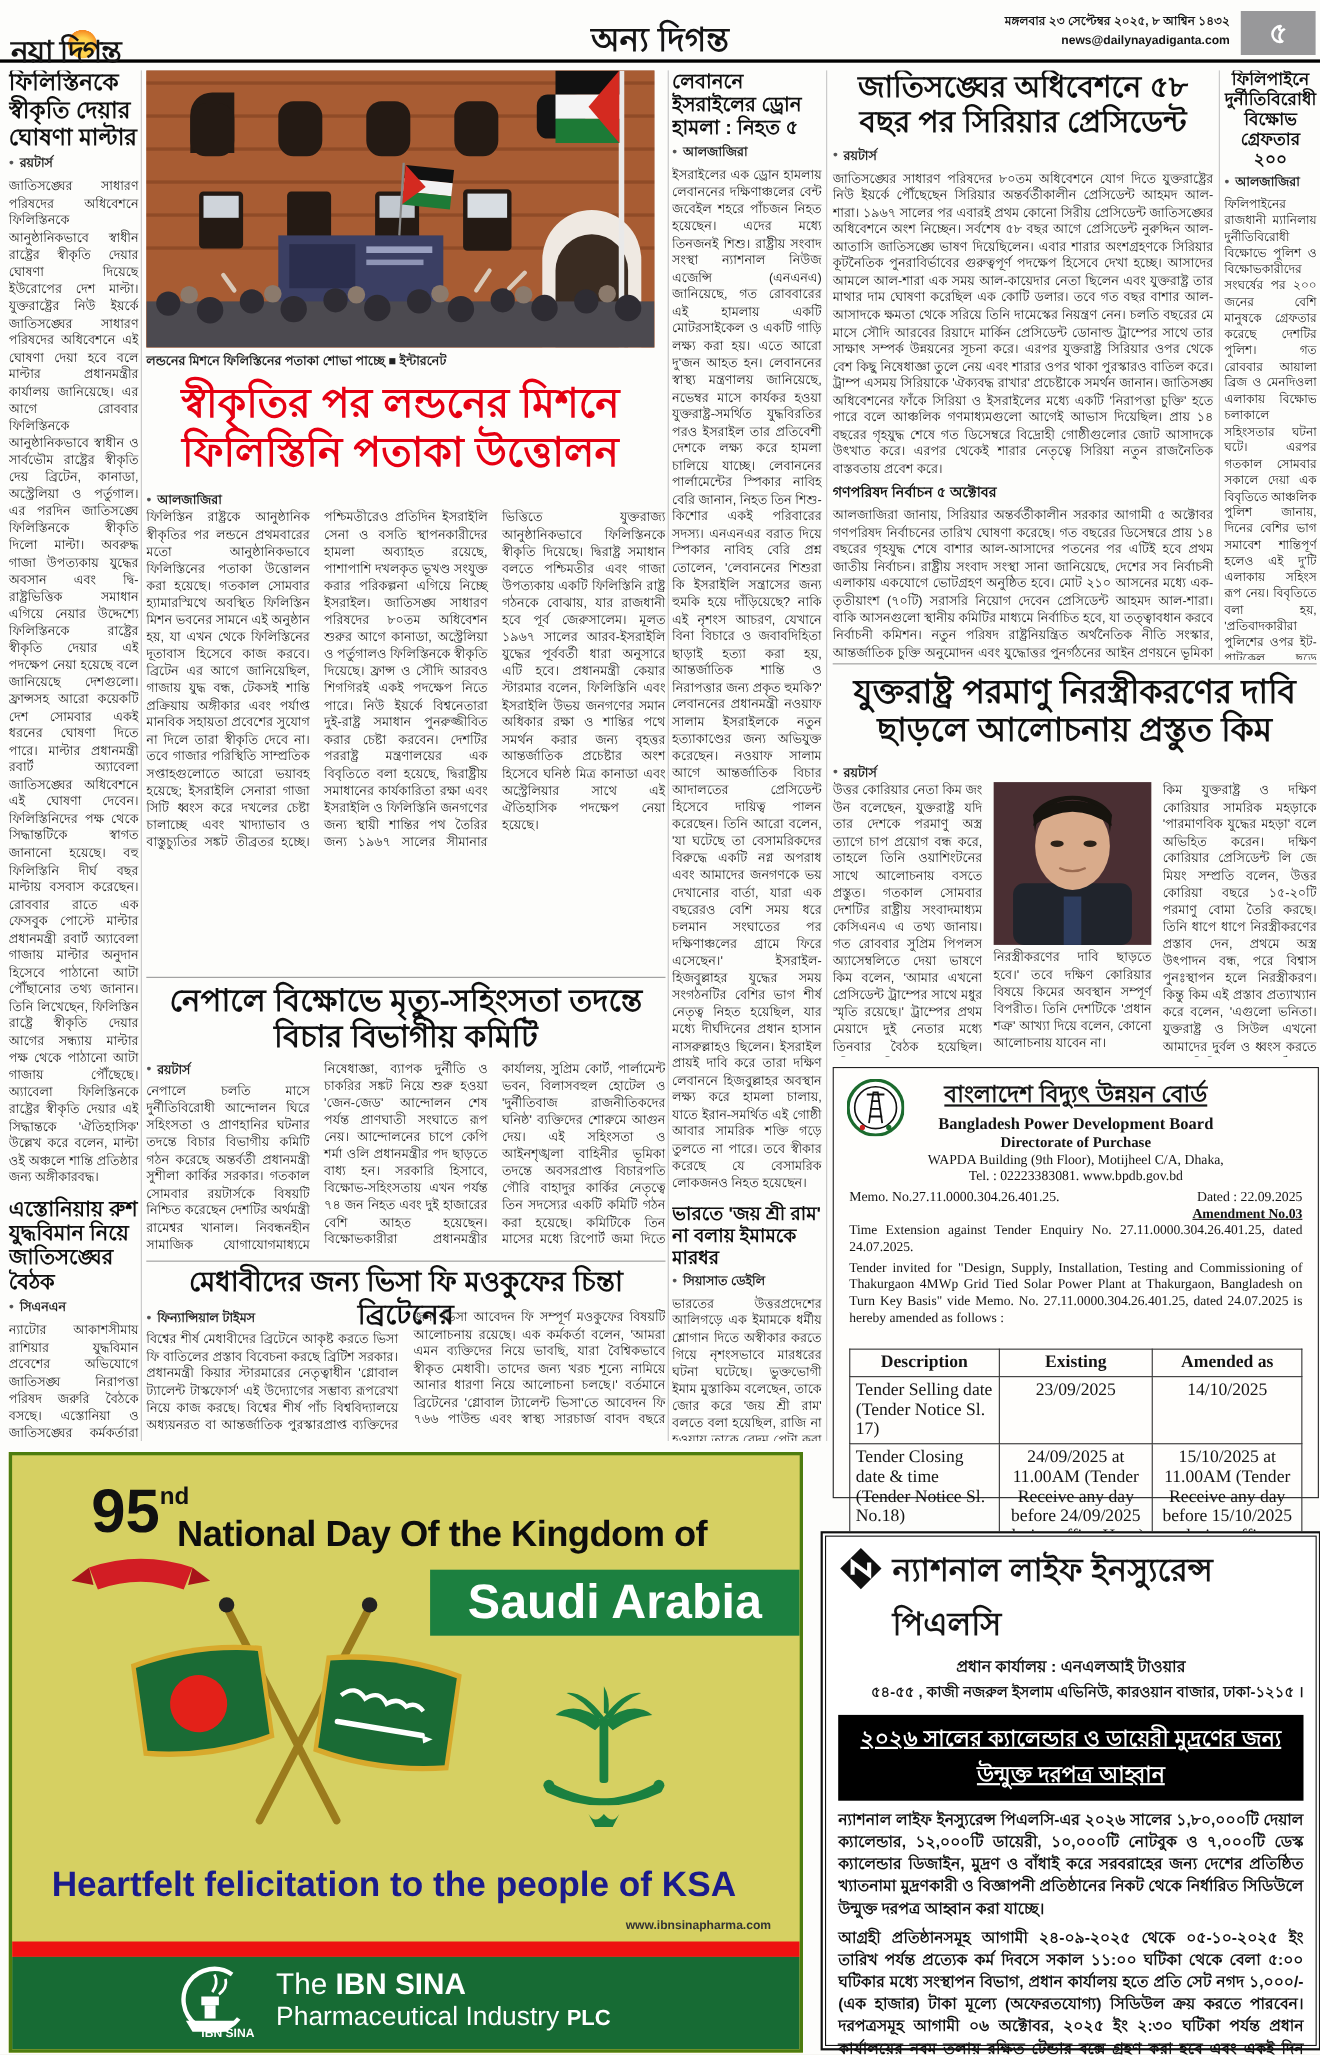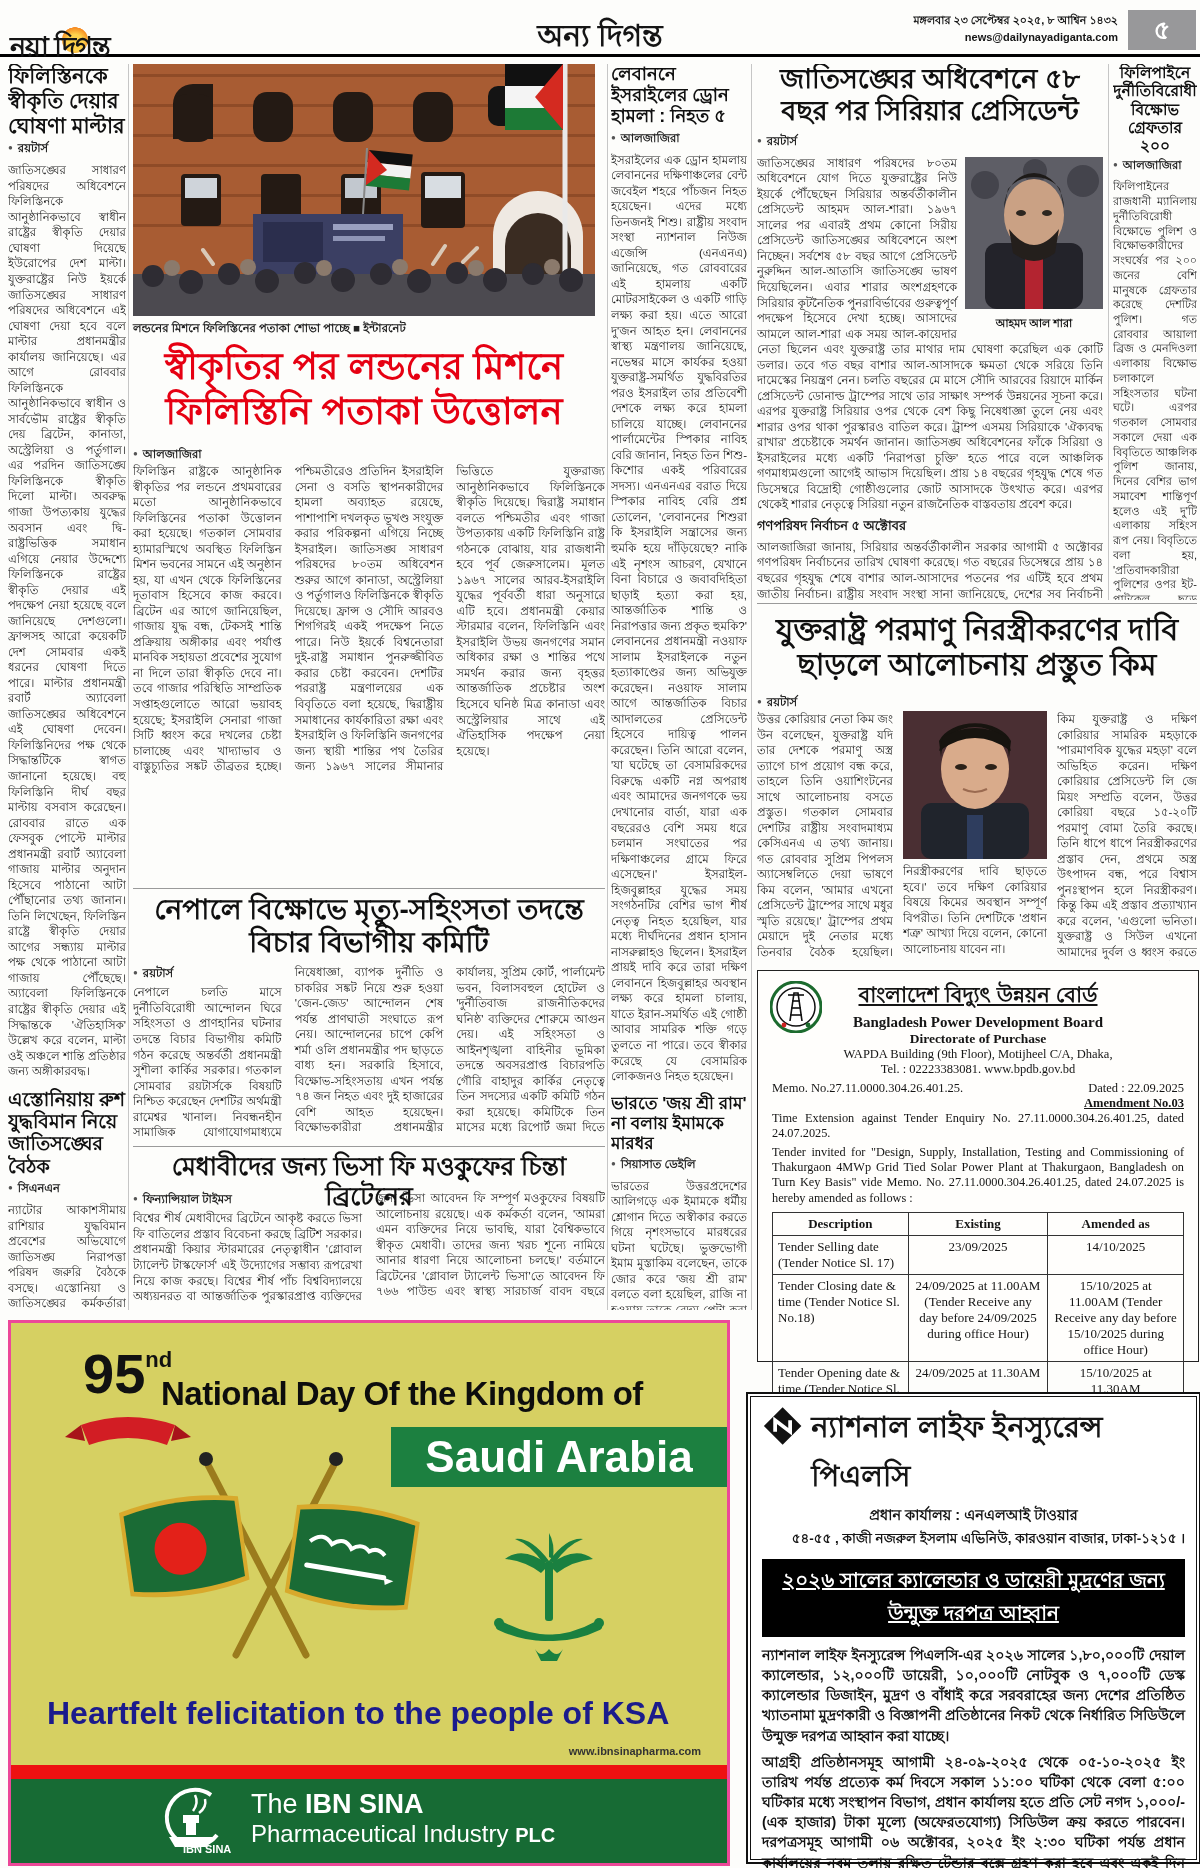--- a/index.html
+++ b/index.html
@@ -35,29 +35,29 @@
   
   .tender{border:1.5px solid #222;background:#fffefc;font-family:"Liberation Serif","DejaVu Serif",serif;}
   .tender .bn-title{font-size:21px;font-weight:bold;text-align:center;text-decoration:underline;
         font-family:"Liberation Sans","DejaVu Sans",sans-serif;}
   .tender .en1{font-size:15px;font-weight:bold;text-align:center;}
   .tender .en2{font-size:13.5px;font-weight:bold;text-align:center;}
   .tender .en3{font-size:12.5px;text-align:center;}
   .tender .memo-row{display:flex;justify-content:space-between;font-size:12.5px;padding:0 14px;}
   .tender .amend{font-size:12.5px;text-align:right;padding-right:14px;text-decoration:underline;font-weight:bold;}
   .tender .para{font-size:12.3px;text-align:justify;padding:0 14px;line-height:1.25;}
-  .ttable{width:calc(100% - 28px);margin:6px 14px;border-collapse:collapse;font-size:13px;padding-left:12px;}
+  .ttable{width:calc(100% - 28px);margin:20px 14px;border-collapse:collapse;font-size:16px;padding-left:12px;}
   .ttable th,.ttable td{border:1px solid #333;padding:3px 5px;vertical-align:top;}
   .ttable th{font-weight:bold;text-align:center;}
   .ttable td.c{text-align:center;}
   .tfoot{display:flex;justify-content:space-between;padding:2px 14px 0;font-size:12px;}
   .sig{text-align:center;font-size:11.8px;line-height:1.3;}
   .sig .nm{font-weight:bold;}
   
-  .saudi{background:#d6d062;border:3px solid #ec4899;overflow:hidden;}
+  .saudi{background:#d6d062;border:3px solid #4d7c0f;overflow:hidden;}
   .saudi .ed{font-weight:bold;color:#111;}
   .saudi .title{font-weight:bold;color:#0d0d0d;letter-spacing:-0.5px;}
   .saudi .country-bar{background:#1c8040;color:#fff;text-align:center;font-weight:bold;}
   .saudi .msg{color:#1b1b8c;font-weight:bold;}
   .saudi .web{color:#333;font-weight:bold;font-size:11px;text-align:right;}
   .saudi .stripe{background:#ee1111;}
   .saudi .footer{background:#176b34;color:#fff;}
   .saudi .fi-l1{font-size:27px;} .saudi .fi-l1 b{font-weight:bold;}
   .saudi .fi-l2{font-size:24px;} .saudi .fi-l2 b{font-size:20px;font-weight:bold;}
   
@@ -216,40 +216,20 @@
     <div class="byline">আলজাজিরা</div>
     <div class="bodytxt">ইসরাইলের এক ড্রোন হামলায় লেবাননের দক্ষিণাঞ্চলের বেন্ট জবেইল শহরে পাঁচজন নিহত হয়েছেন। এদের মধ্যে তিনজনই শিশু। রাষ্ট্রীয় সংবাদ সংস্থা ন্যাশনাল নিউজ এজেন্সি (এনএনএ) জানিয়েছে, গত রোববারের এই হামলায় একটি মোটরসাইকেল ও একটি গাড়ি লক্ষ্য করা হয়। এতে আরো দু'জন আহত হন। লেবাননের স্বাস্থ্য মন্ত্রণালয় জানিয়েছে, নভেম্বর মাসে কার্যকর হওয়া যুক্তরাষ্ট্র-সমর্থিত যুদ্ধবিরতির পরও ইসরাইল তার প্রতিবেশী দেশকে লক্ষ্য করে হামলা চালিয়ে যাচ্ছে। লেবাননের পার্লামেন্টের স্পিকার নাবিহ বেরি জানান, নিহত তিন শিশু-কিশোর একই পরিবারের সদস্য। এনএনএর বরাত দিয়ে স্পিকার নাবিহ বেরি প্রশ্ন তোলেন, 'লেবাননের শিশুরা কি ইসরাইলি সন্ত্রাসের জন্য হুমকি হয়ে দাঁড়িয়েছে? নাকি এই নৃশংস আচরণ, যেখানে বিনা বিচারে ও জবাবদিহিতা ছাড়াই হত্যা করা হয়, আন্তর্জাতিক শান্তি ও নিরাপত্তার জন্য প্রকৃত হুমকি?' লেবাননের প্রধানমন্ত্রী নওয়াফ সালাম ইসরাইলকে নতুন হত্যাকাণ্ডের জন্য অভিযুক্ত করেছেন। নওয়াফ সালাম আগে আন্তর্জাতিক বিচার আদালতের প্রেসিডেন্ট হিসেবে দায়িত্ব পালন করেছেন। তিনি আরো বলেন, 'যা ঘটেছে তা বেসামরিকদের বিরুদ্ধে একটি নগ্ন অপরাধ এবং আমাদের জনগণকে ভয় দেখানোর বার্তা, যারা এক বছরেরও বেশি সময় ধরে চলমান সংঘাতের পর দক্ষিণাঞ্চলের গ্রামে ফিরে এসেছেন।' ইসরাইল-হিজবুল্লাহর যুদ্ধের সময় সংগঠনটির বেশির ভাগ শীর্ষ নেতৃত্ব নিহত হয়েছিল, যার মধ্যে দীর্ঘদিনের প্রধান হাসান নাসরুল্লাহও ছিলেন। ইসরাইল প্রায়ই দাবি করে তারা দক্ষিণ লেবাননে হিজবুল্লাহর অবস্থান লক্ষ্য করে হামলা চালায়, যাতে ইরান-সমর্থিত এই গোষ্ঠী আবার সামরিক শক্তি গড়ে তুলতে না পারে। তবে স্বীকার করেছে যে বেসামরিক লোকজনও নিহত হয়েছেন।</div>
     <div class="hl" style="font-size:17px;margin-top:10px;">ভারতে 'জয় শ্রী রাম' না বলায় ইমামকে মারধর</div>
     <div class="byline">সিয়াসাত ডেইলি</div>
     <div class="bodytxt">ভারতের উত্তরপ্রদেশের আলিগড়ে এক ইমামকে ধর্মীয় শ্লোগান দিতে অস্বীকার করতে গিয়ে নৃশংসভাবে মারধরের ঘটনা ঘটেছে। ভুক্তভোগী ইমাম মুস্তাকিম বলেছেন, তাকে জোর করে 'জয় শ্রী রাম' বলতে বলা হয়েছিল, রাজি না হওয়ায় তাকে বেদম পেটা করা হয়। ২০ সেপ্টেম্বর আলিগড় জেলার লোধা ব্লকের রুকনপুর ঘঘারি গ্রামে এই ঘটনা ঘটে। ইমাম জানান, দাড়ি ও টুপি পরার কারণে তাকে টার্গেট করা হয়। তিনি মসজিদে ছিলেন, তখন কয়েকজন যুবক তাকে ঘিরে ধরে শ্লোগান দিতে বাধ্য করার চেষ্টা করে। প্রাণনাশের হুমকির মুখে তিনি মুক্তি পান। কর্মকর্তারা জানিয়েছেন, শহরের বাইরে নির্জন এলাকায় আহত অবস্থায় পাওয়া যায় ইমামকে। গোটা ঘটনার তদন্ত এরই মধ্যে শুরু করেছে পুলিশ। অভিযুক্তদের নয়জনকে শনাক্ত করা হয়েছে এবং আটক করা হয়েছে কয়েকজনকে। ঘটনার পর এলাকায় উত্তেজনা ছড়িয়ে পড়ে এবং অতিরিক্ত পুলিশ মোতায়েন করা হয়। এই ঘটনা ভারতে ধর্মীয় অসহিষ্ণুতা, সহনশীলতা ও সংখ্যালঘু নিরাপত্তা নিয়ে নতুন করে প্রশ্ন তুলেছে।</div>
   </div>
 
   <div class="abs colflow" style="left:757px;top:64px;width:346px;height:536px;">
     <div class="hl hl-center" style="font-size:27px;">জাতিসঙ্ঘের অধিবেশনে ৫৮ বছর পর সিরিয়ার প্রেসিডেন্ট</div>
     <div class="byline" style="margin-top:5px;">রয়টার্স</div>
-    <div style="float:right;width:138px;margin:2px 0 4px 8px;">
-      <svg width="138" height="152" viewBox="0 0 138 152">
-        <rect width="138" height="152" fill="#5e5e66"></rect>
-        <g fill="#44444c">
-            <circle cx="20" cy="28" r="14"></circle>
-            <circle cx="118" cy="24" r="16"></circle>
-            <circle cx="70" cy="14" r="12"></circle>
-          </g>
-        <rect x="20" y="86" width="98" height="66" rx="12" fill="#23232a"></rect>
-        <rect x="60" y="96" width="18" height="56" fill="#b32430"></rect>
-        <ellipse cx="69" cy="58" rx="30" ry="36" fill="#caa184"></ellipse>
-        <path d="M39 52 a30 36 0 0 1 60 0 l-4 -20 a30 24 0 0 0 -52 0 z" fill="#1d1a18"></path>
-        <path d="M44 72 q25 32 50 0 l-4 24 q-21 16 -42 0 z" fill="#241f1c"></path>
-        <g fill="#2c2620">
-            <ellipse cx="56" cy="56" rx="5" ry="3"></ellipse>
-            <ellipse cx="82" cy="56" rx="5" ry="3"></ellipse>
-          </g>
-      </svg>
-      <div class="pcap">আহমদ আল শারা</div>
-    </div>
     <div class="bodytxt">জাতিসঙ্ঘের সাধারণ পরিষদের ৮০তম অধিবেশনে যোগ দিতে যুক্তরাষ্ট্রের নিউ ইয়র্কে পৌঁছেছেন সিরিয়ার অন্তর্বর্তীকালীন প্রেসিডেন্ট আহমদ আল-শারা। ১৯৬৭ সালের পর এবারই প্রথম কোনো সিরীয় প্রেসিডেন্ট জাতিসঙ্ঘের অধিবেশনে অংশ নিচ্ছেন। সর্বশেষ ৫৮ বছর আগে প্রেসিডেন্ট নুরুদ্দিন আল-আতাসি জাতিসঙ্ঘে ভাষণ দিয়েছিলেন। এবার শারার অংশগ্রহণকে সিরিয়ার কূটনৈতিক পুনরাবির্ভাবের গুরুত্বপূর্ণ পদক্ষেপ হিসেবে দেখা হচ্ছে। আসাদের আমলে আল-শারা এক সময় আল-কায়েদার নেতা ছিলেন এবং যুক্তরাষ্ট্র তার মাথার দাম ঘোষণা করেছিল এক কোটি ডলার। তবে গত বছর বাশার আল-আসাদকে ক্ষমতা থেকে সরিয়ে তিনি দামেস্কের নিয়ন্ত্রণ নেন। চলতি বছরের মে মাসে সৌদি আরবের রিয়াদে মার্কিন প্রেসিডেন্ট ডোনাল্ড ট্রাম্পের সাথে তার সাক্ষাৎ সম্পর্ক উন্নয়নের সূচনা করে। এরপর যুক্তরাষ্ট্র সিরিয়ার ওপর থেকে বেশ কিছু নিষেধাজ্ঞা তুলে নেয় এবং শারার ওপর থাকা পুরস্কারও বাতিল করে। ট্রাম্প এসময় সিরিয়াকে 'ঐক্যবদ্ধ রাখার' প্রচেষ্টাকে সমর্থন জানান। জাতিসঙ্ঘ অধিবেশনের ফাঁকে সিরিয়া ও ইসরাইলের মধ্যে একটি 'নিরাপত্তা চুক্তি' হতে পারে বলে আঞ্চলিক গণমাধ্যমগুলো আগেই আভাস দিয়েছিল। প্রায় ১৪ বছরের গৃহযুদ্ধ শেষে গত ডিসেম্বরে বিদ্রোহী গোষ্ঠীগুলোর জোট আসাদকে উৎখাত করে। এরপর থেকেই শারার নেতৃত্বে সিরিয়া নতুন রাজনৈতিক বাস্তবতায় প্রবেশ করে।</div>
     <div class="subhead">গণপরিষদ নির্বাচন ৫ অক্টোবর</div>
     <div class="bodytxt">আলজাজিরা জানায়, সিরিয়ার অন্তর্বর্তীকালীন সরকার আগামী ৫ অক্টোবর গণপরিষদ নির্বাচনের তারিখ ঘোষণা করেছে। গত বছরের ডিসেম্বরে প্রায় ১৪ বছরের গৃহযুদ্ধ শেষে বাশার আল-আসাদের পতনের পর এটিই হবে প্রথম জাতীয় নির্বাচন। রাষ্ট্রীয় সংবাদ সংস্থা সানা জানিয়েছে, দেশের সব নির্বাচনী এলাকায় একযোগে ভোটগ্রহণ অনুষ্ঠিত হবে। মোট ২১০ আসনের মধ্যে এক-তৃতীয়াংশ (৭০টি) সরাসরি নিয়োগ দেবেন প্রেসিডেন্ট আহমদ আল-শারা। বাকি আসনগুলো স্থানীয় কমিটির মাধ্যমে নির্বাচিত হবে, যা তত্ত্বাবধান করবে নির্বাচনী কমিশন। নতুন পরিষদ রাষ্ট্রনিয়ন্ত্রিত অর্থনৈতিক নীতি সংস্কার, আন্তর্জাতিক চুক্তি অনুমোদন এবং যুদ্ধোত্তর পুনর্গঠনের আইন প্রণয়নে ভূমিকা রাখবে। নির্বাচনের মাধ্যমে যুদ্ধবিধ্বস্ত রাষ্ট্রীয় প্রতিষ্ঠান পুনর্গঠন এবং আন্তর্জাতিক স্বীকৃতি অর্জনের চেষ্টা করছে সরকার। তবে সমালোচকদের মতে, বর্তমান কাঠামো প্রান্তিক জনগোষ্ঠীর যথাযথ প্রতিনিধিত্ব নিশ্চিত করছে না। আগে সেপ্টেম্বরে ভোটের তারিখ নির্ধারণ হলেও সুইদা, হাসাকা ও রাক্কা প্রদেশে নিরাপত্তা উদ্বেগের কারণে তা পিছিয়ে দেওয়া হয়।</div>
   </div>
 
   <div class="abs colflow" style="left:1113px;top:64px;width:84px;height:536px;">
     <div class="hl hl-center" style="font-size:15.5px;">ফিলিপাইনে দুর্নীতিবিরোধী বিক্ষোভ গ্রেফতার ২০০</div>
     <div class="byline">আলজাজিরা</div>
     <div class="bodytxt" style="font-size:11px;">ফিলিপাইনের রাজধানী ম্যানিলায় দুর্নীতিবিরোধী বিক্ষোভে পুলিশ ও বিক্ষোভকারীদের সংঘর্ষের পর ২০০ জনের বেশি মানুষকে গ্রেফতার করেছে দেশটির পুলিশ। গত রোববার আয়ালা ব্রিজ ও মেনদিওলা এলাকায় বিক্ষোভ চলাকালে সহিংসতার ঘটনা ঘটে। এরপর গতকাল সোমবার সকালে দেয়া এক বিবৃতিতে আঞ্চলিক পুলিশ জানায়, দিনের বেশির ভাগ সমাবেশ শান্তিপূর্ণ হলেও এই দু'টি এলাকায় সহিংস রূপ নেয়। বিবৃতিতে বলা হয়, 'প্রতিবাদকারীরা পুলিশের ওপর ইট-পাটকেল ছুড়ে মারে। তারা মোটরসাইকেলও পুড়িয়ে দেয়, ব্যবসাপ্রতিষ্ঠানে হামলা চালিয়ে ভাঙচুর ও লুটপাট করে।' পুলিশ জানিয়েছে, সহিংসতার ঘটনায় দুই শতাধিক গ্রেফতার করা হয়েছে, যাদের মধ্যে কয়েকজন অপ্রাপ্তবয়স্ক। সংঘর্ষে অন্তত ১৩১ জন পুলিশ আহত হয়েছেন। তাদের মধ্যে কয়েকজনের অবস্থা গুরুতর হলেও সবাই চিকিৎসাধীন। আলজাজিরার সাংবাদিক বার্নাবি লো ম্যানিলা থেকে জানিয়েছেন, সোমবার সকালে শহরে স্বাভাবিক অবস্থা ফিরলেও পুলিশের উপস্থিতি স্বাভাবিকের চেয়ে অনেক বেশি।</div>
   </div>

